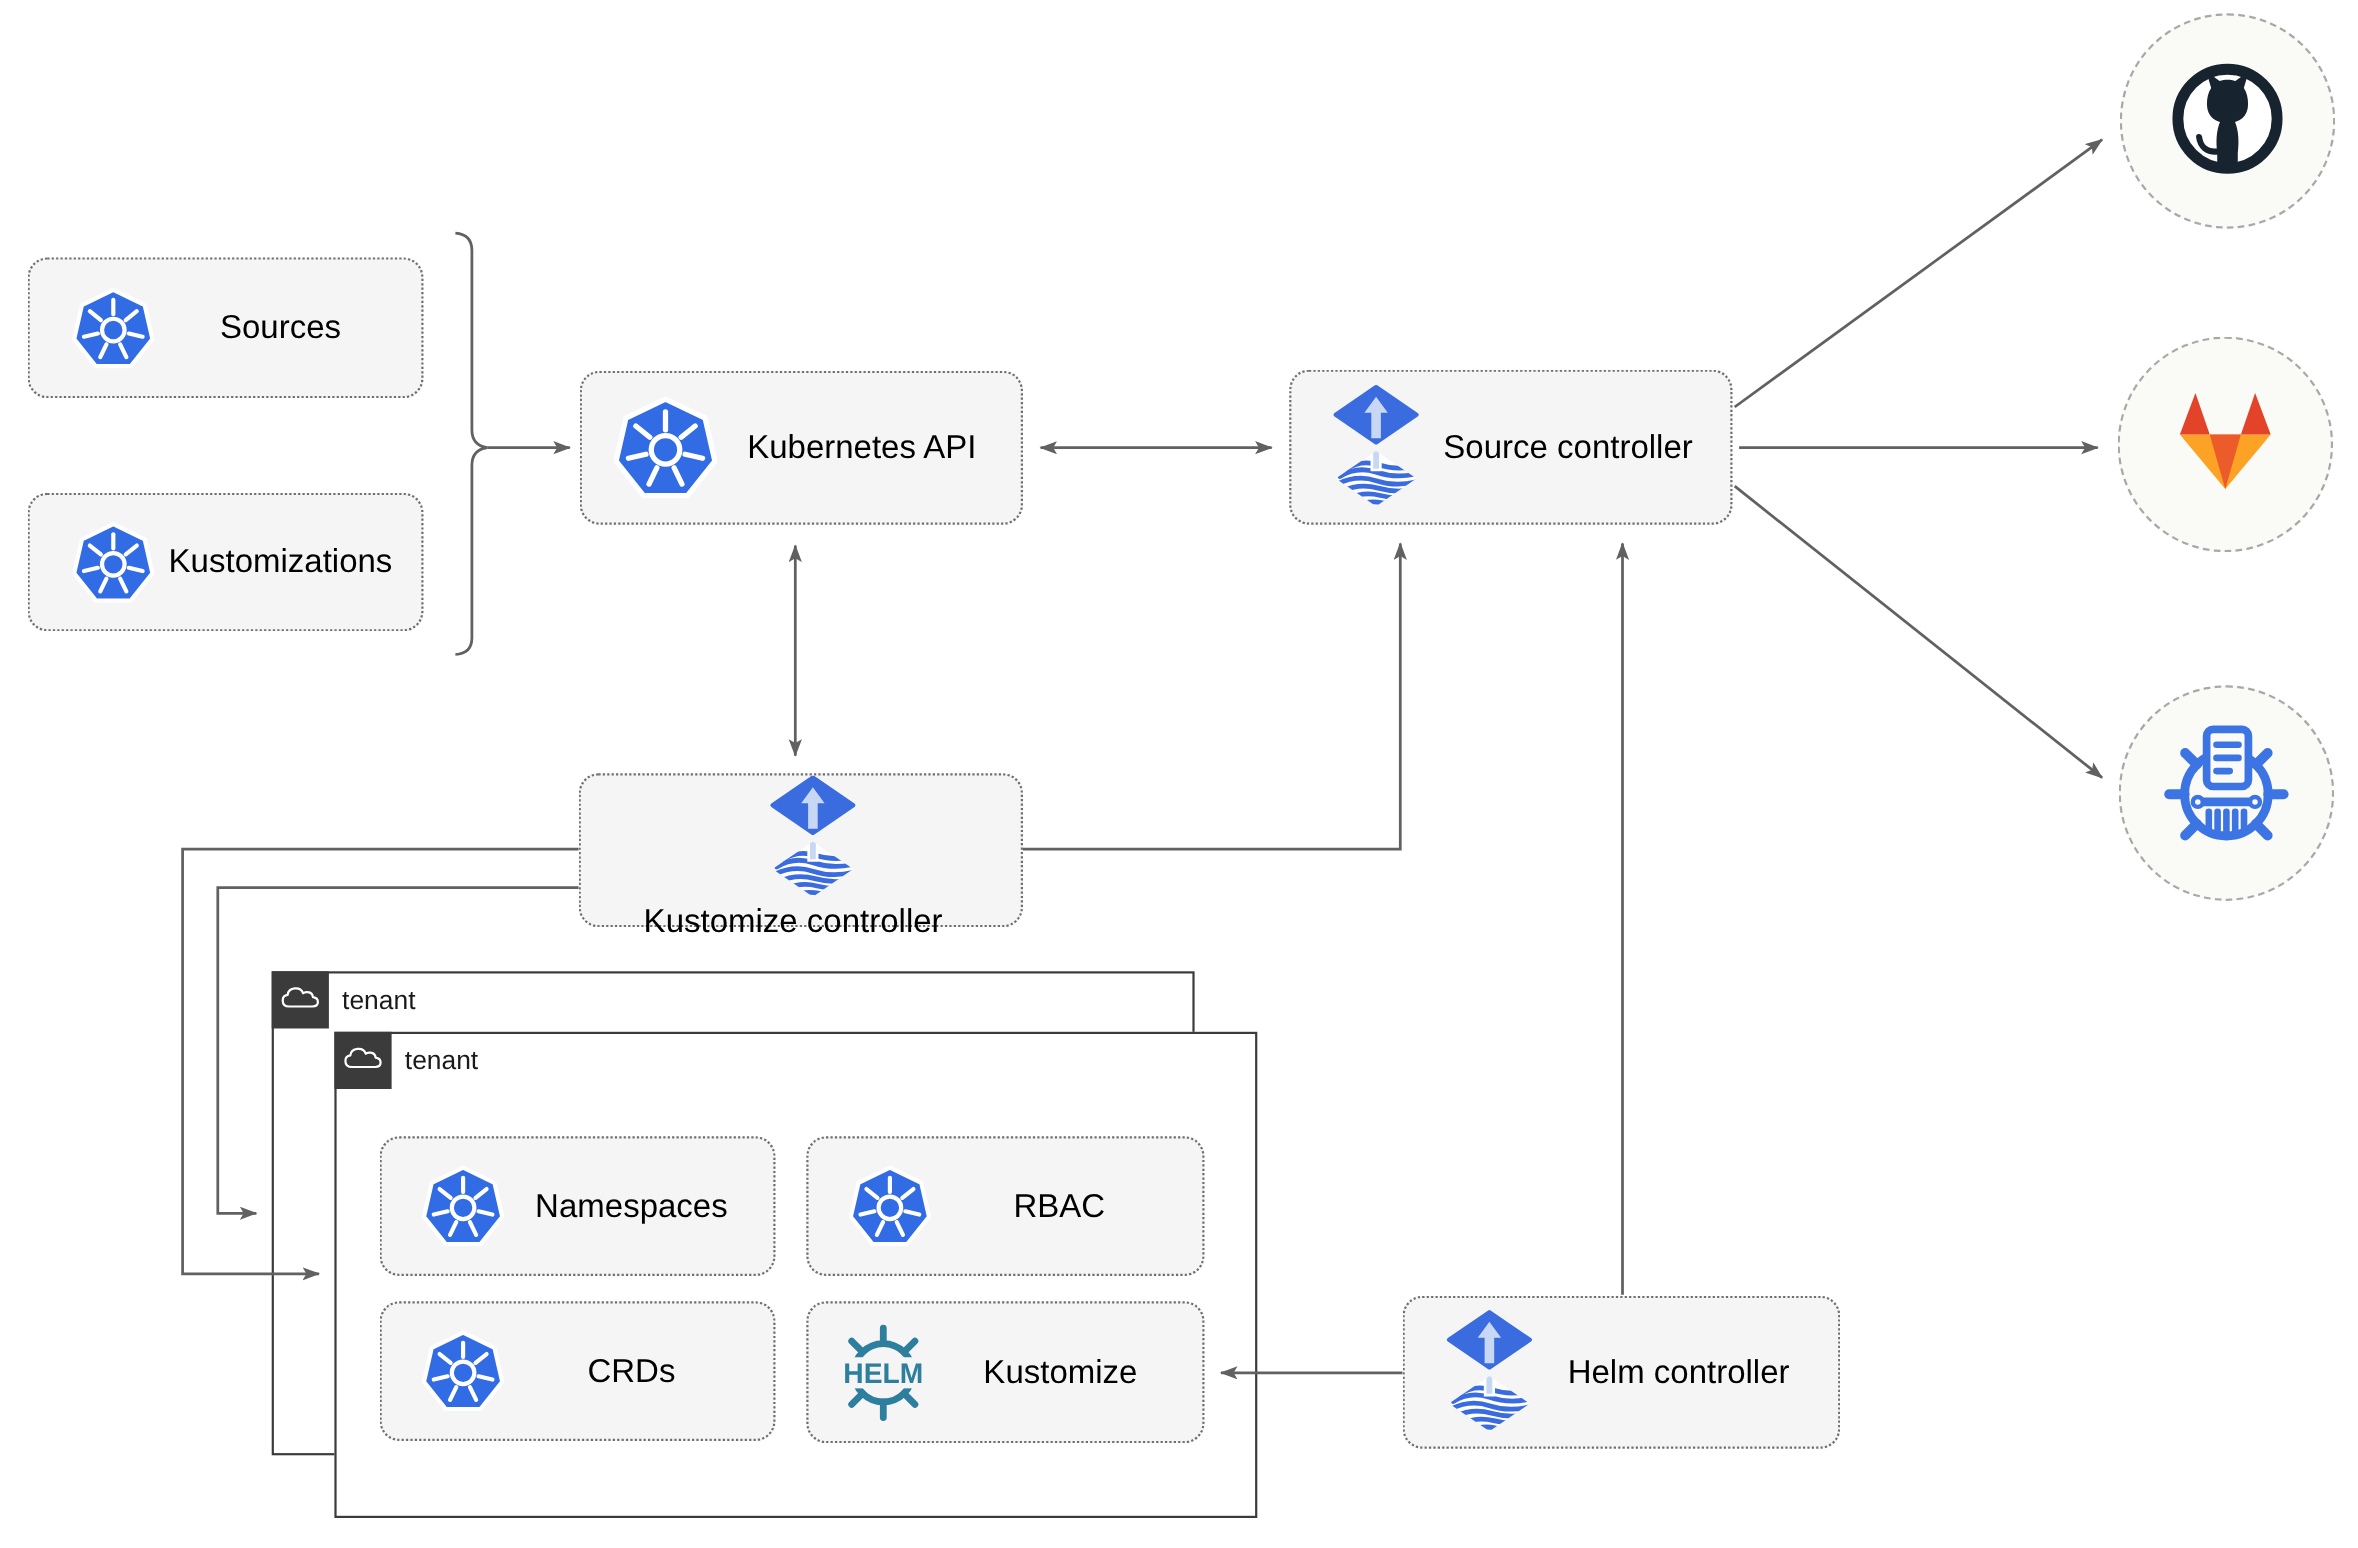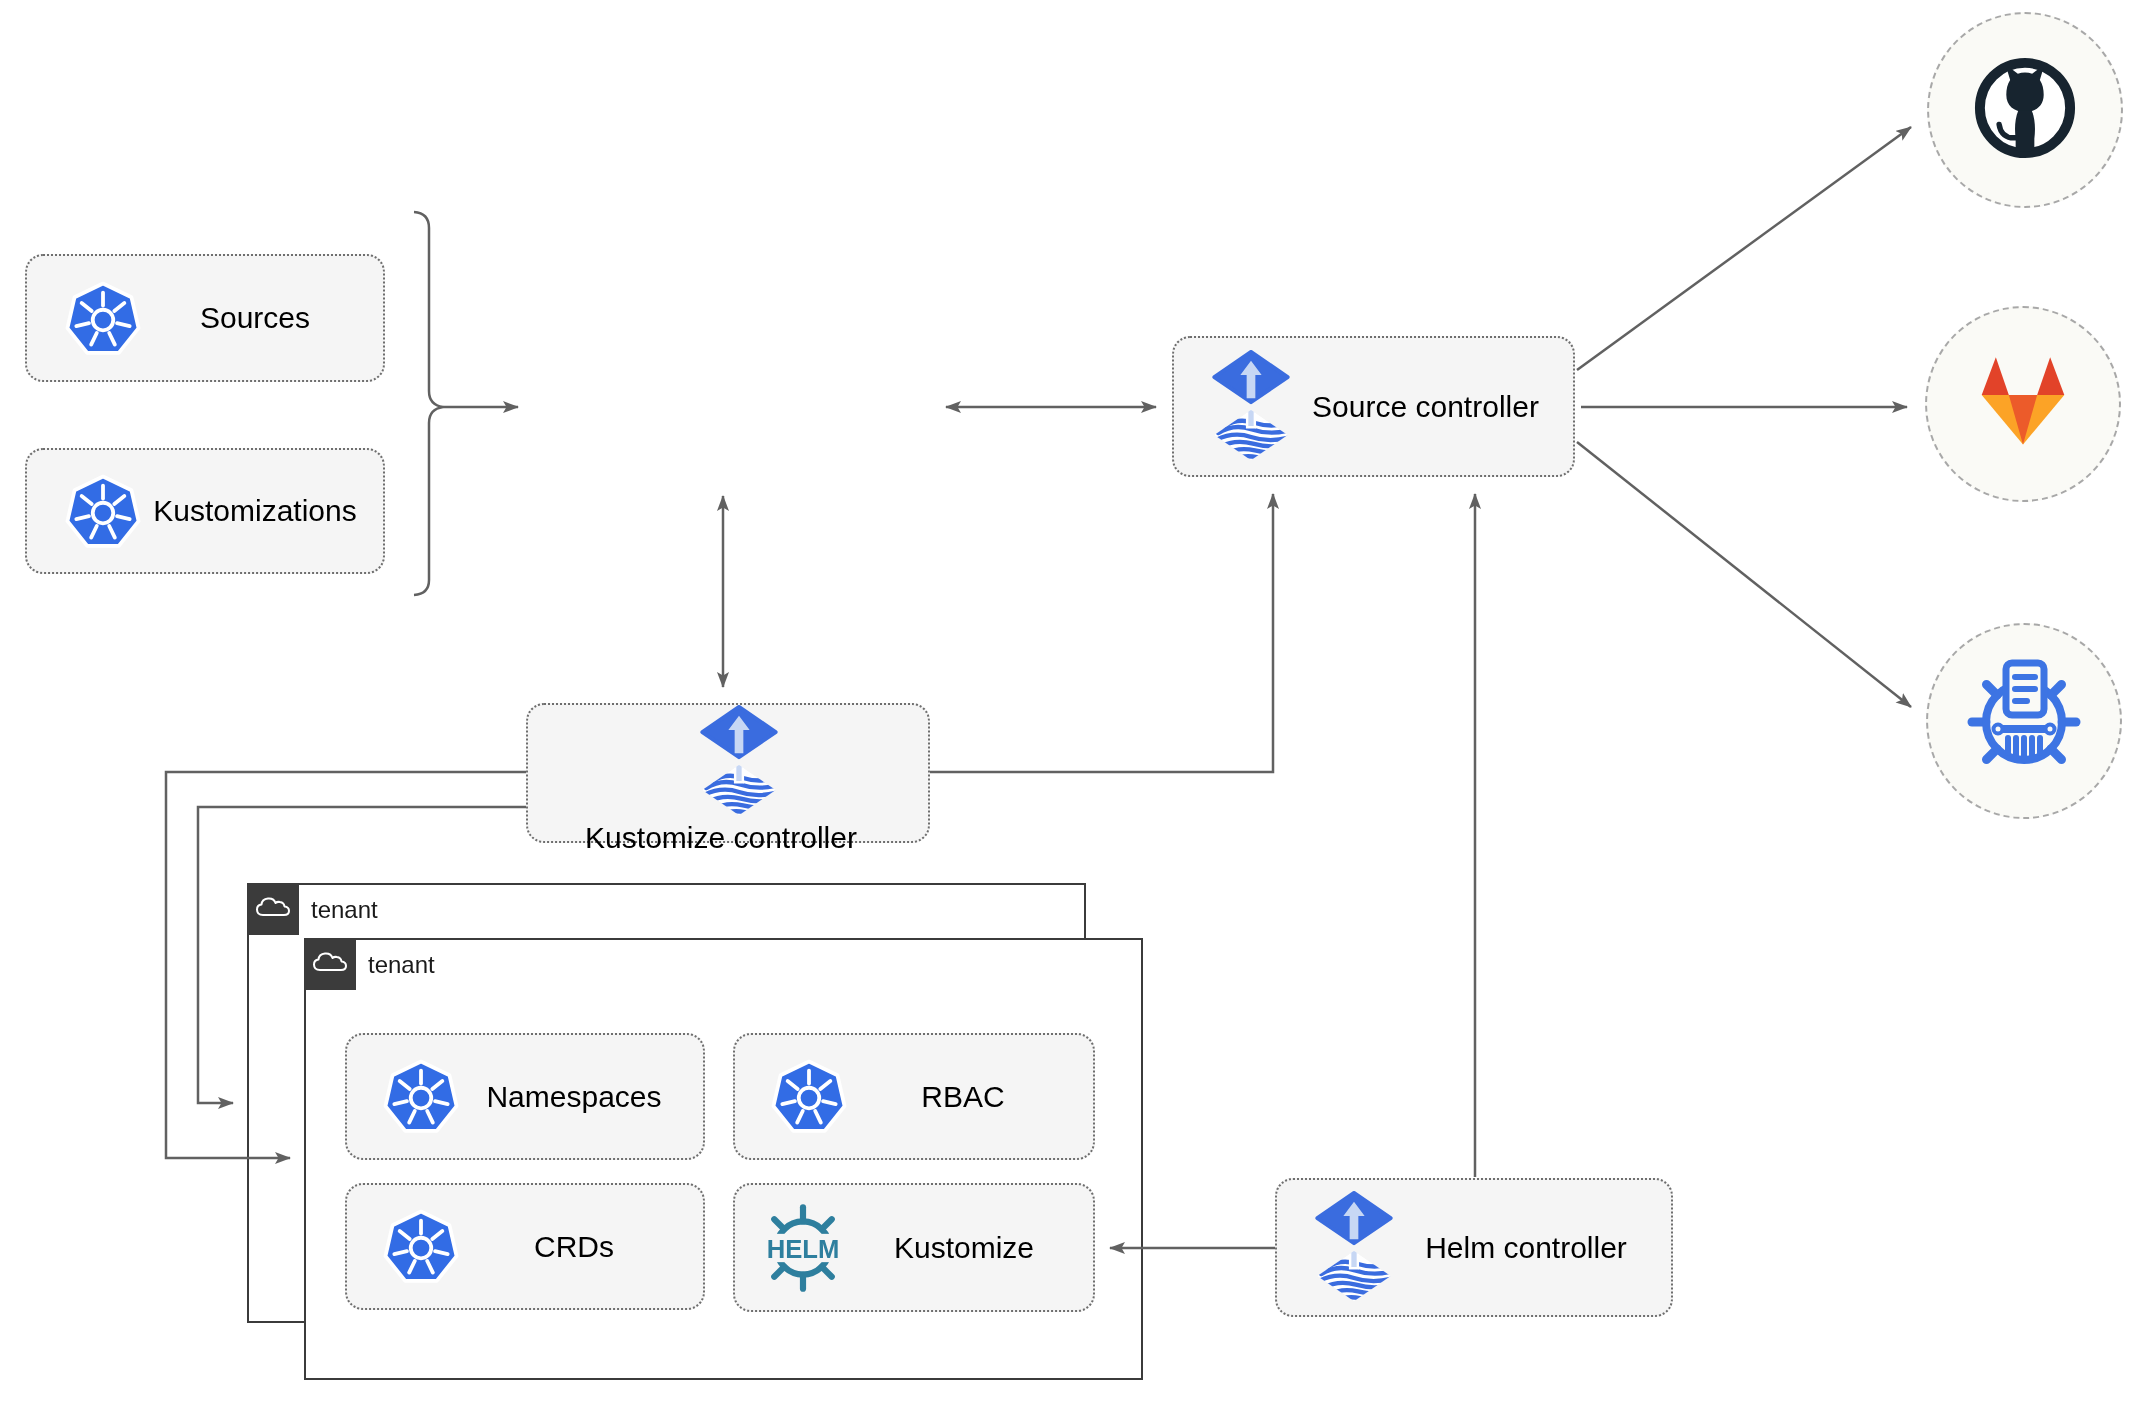--- a/index.html
+++ b/index.html
@@ -153,38 +153,46 @@
     <div class="tab">
       <span>
         <svg width="40" height="26" viewBox="0 0 40 26">
             <use href="#cloud-icon"></use>
           </svg>
       </span>
     </div>
     <div class="tenant-label">tenant</div>
   </div>
 
-  <div class="node zhigh" style="left:25px; top:254px; width:360px; height:128px;">
+  <div class="node zhigh" style="left:25px; top:234px; width:360px; height:128px;">
     <span class="icon" style="margin-left:38px;">
       <svg width="76" height="79" viewBox="0 0 100 104">
           <use href="#k8s-icon"></use>
         </svg>
     </span>
     <span class="label">Sources</span>
   </div>
 
   <div class="node zhigh" style="left:25px; top:448px; width:360px; height:126px;">
     <span class="icon" style="margin-left:38px;">
       <svg width="76" height="79" viewBox="0 0 100 104">
           <use href="#k8s-icon"></use>
         </svg>
     </span>
     <span class="label">Kustomizations</span>
   </div>
 
+  <div class="node zhigh" style="left:527px; top:337px; width:403px; height:140px;">
+    <span class="icon" style="margin-left:28px;">
+      <svg width="96" height="100" viewBox="0 0 100 104">
+          <use href="#k8s-icon"></use>
+        </svg>
+    </span>
+    <span class="label">Kubernetes API</span>
+  </div>
 
   <div class="node zhigh" style="left:1172px; top:336px; width:403px; height:141px;">
     <span class="icon" style="margin-left:36px;">
       <svg width="82" height="114" viewBox="0 0 84 118">
           <use href="#flux-icon"></use>
         </svg>
     </span>
     <span class="label">Source controller</span>
   </div>
 

